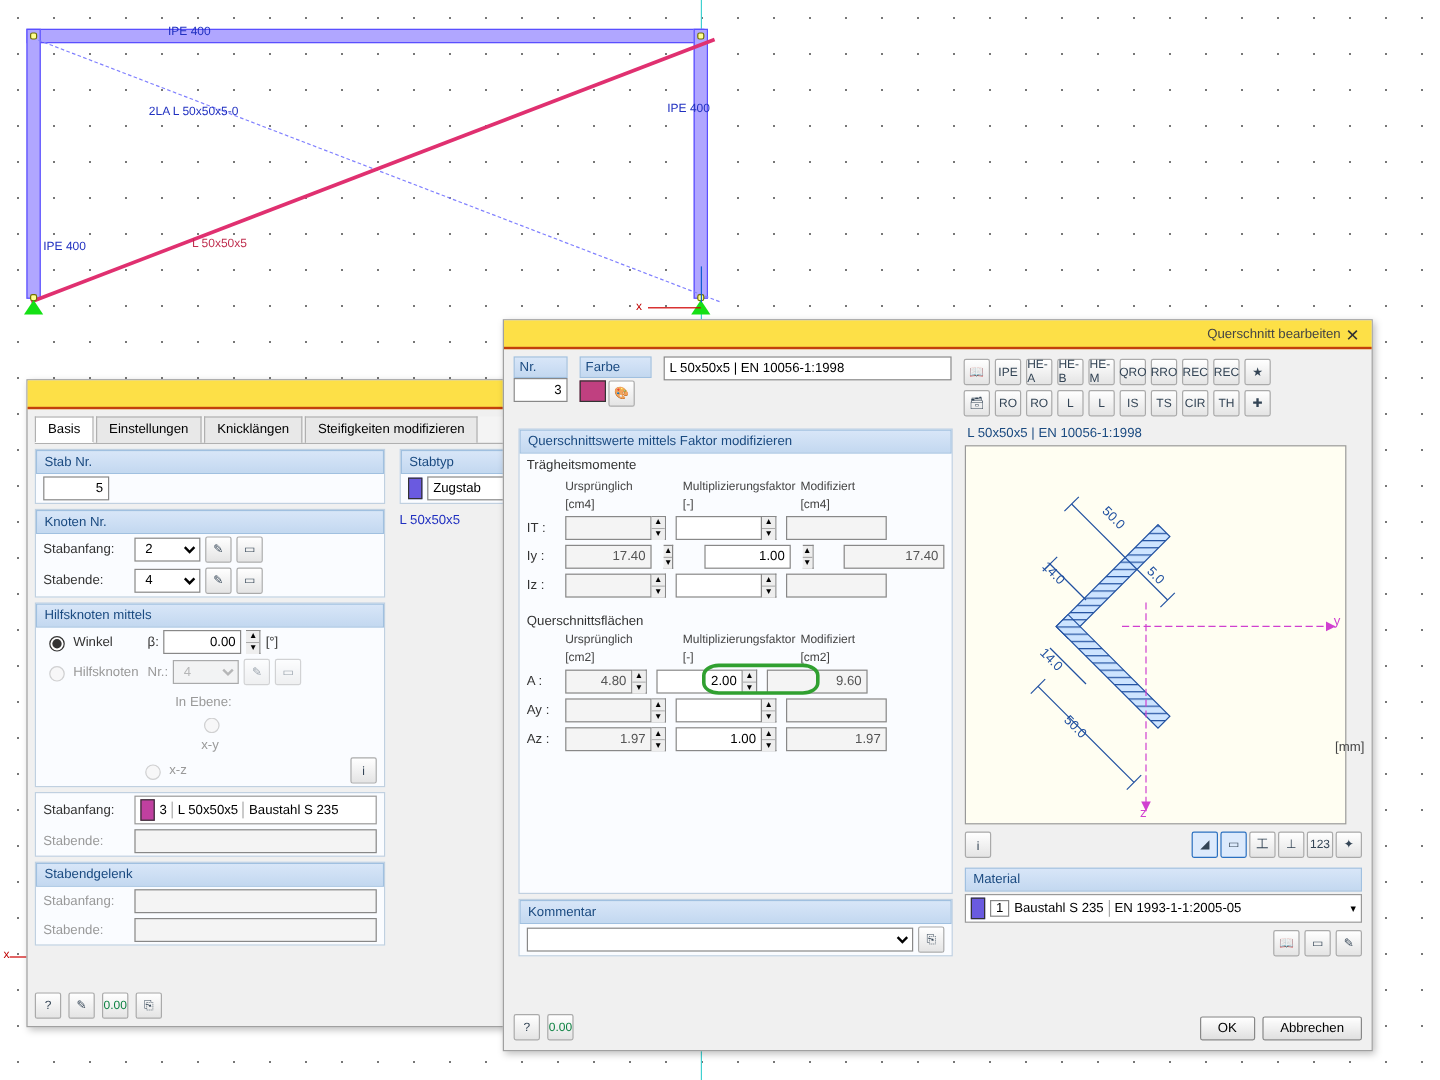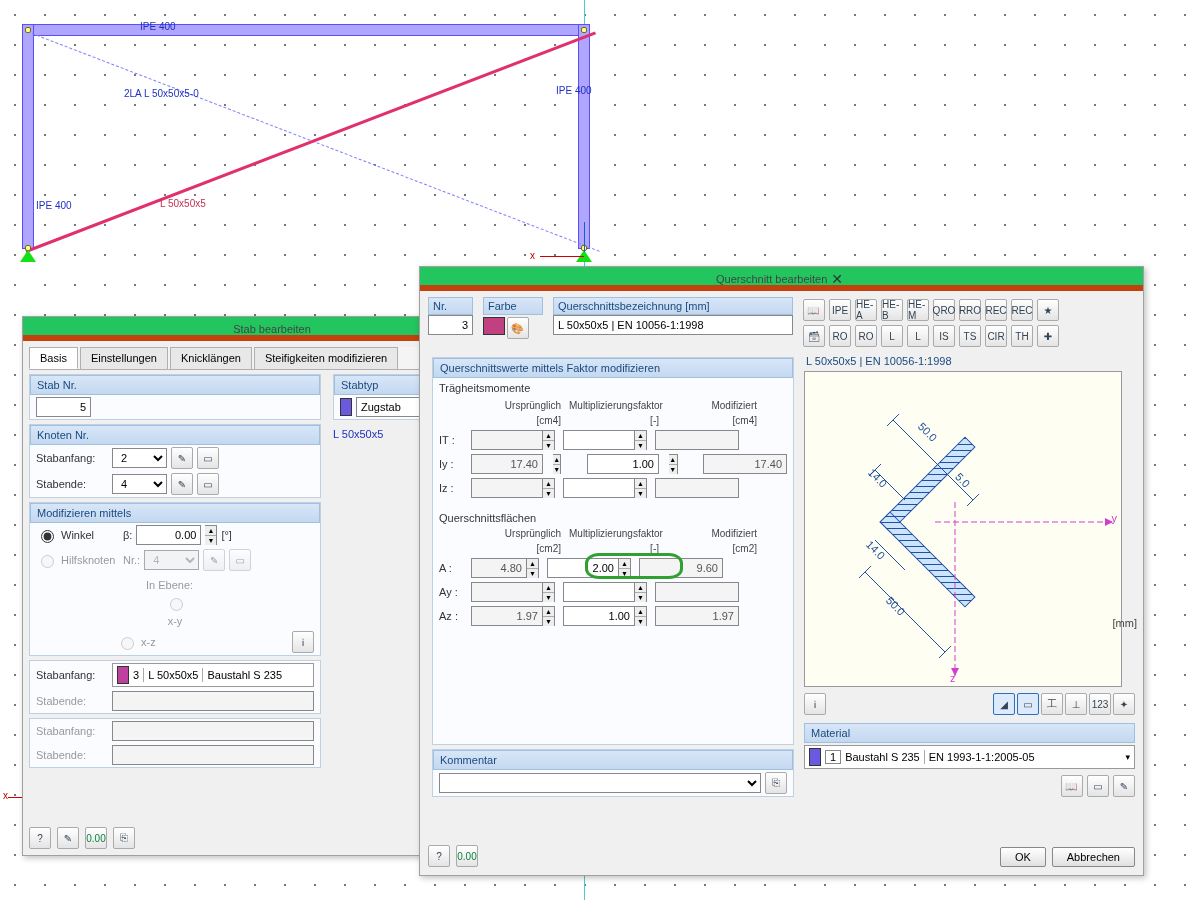--- a/index.html
+++ b/index.html
@@ -15,40 +15,40 @@
 .support { position:absolute; width:0;height:0; border-left:8px solid transparent; border-right:8px solid transparent; border-bottom:12px solid #15e015; transform:translate(-8px,0);}
 .diag { position:absolute; height:0; border-top:1px dashed #8080ff; transform-origin:left center;}
 .ldiag { position:absolute; height:3px; background:#e03070; transform-origin:left center;}
 .lbl { position:absolute; color:#2030c0; font-size:10px;}
 .red { color:#c03050;}
 .origin-x { position:absolute; height:0; border-top:1px solid #d00000;}
 .origin-z { position:absolute; width:0; border-left:1px solid #1060d0;}
 
 
 .win { position:absolute; background:#f0f0f0; border:1px solid #a0a0a0; box-shadow:2px 2px 6px rgba(0,0,0,.25);}
-.titlebar { height:24px; line-height:24px; padding:0 6px; background:#22c55e; border-bottom:6px solid #c2410c; color:#444; font-size:12px; display:flex; justify-content:center;}
+.titlebar { height:24px; line-height:24px; padding:0 6px; background:#fde047; border-bottom:2px solid #c2410c; color:#444; font-size:12px; display:flex; justify-content:flex-end;}
 .close { font-size:14px; cursor:pointer; color:#333; padding:0 4px;}
 .tabs { display:flex; border-bottom:1px solid #b0b0b0; margin:6px 6px 0 6px; background:#f4f4f4;}
 .tab { padding:4px 10px; border:1px solid #b0b0b0; border-bottom:none; background:#e8e8e8; margin-right:2px; cursor:pointer; font-size:11px;}
 .tab.active { background:#fff; border-bottom:1px solid #fff; z-index:2;}
 .section-h { background:linear-gradient(#d8e6f8,#c3d8f0); color:#1a4a80; padding:3px 6px; border:1px solid #a0c0e0; font-size:11px;}
 .group { border:1px solid #c0d0e0; margin:4px 6px; background:#fafcff;}
 .row { display:flex; align-items:center; padding:2px 6px; gap:4px;}
 label, .lab { font-size:11px; color:#333;}
 input.fld, select.fld { border:1px solid #888; background:#fff; height:20px; padding:1px 4px; font-size:11px; text-align:right;}
 input.fld.ro { background:#f4f4f4; color:#555;}
 .spin { display:inline-flex; flex-direction:column; border:1px solid #888; border-left:none; width:12px; height:20px;}
 .spin div{height:10px;font-size:7px;text-align:center;line-height:9px;background:#eee;border-bottom:1px solid #aaa;cursor:pointer;}
 .spin div:last-child{border:none;}
 .iconbtn { width:22px; height:22px; border:1px solid #aaa; background:linear-gradient(#fff,#e4e4e4); display:inline-flex;align-items:center;justify-content:center; font-size:10px; cursor:pointer; border-radius:2px; color:#345;}
 .iconbtn.sel { border:1px solid #2a70c0; background:#dceafc;}
 .colorsw { width:12px; height:18px; border:1px solid #333; background:#6a5ae0; display:inline-block;}
 .btn { border:1px solid #888; background:linear-gradient(#fff,#e0e0e0); padding:3px 14px; cursor:pointer; border-radius:2px;}
 .hl-ring { border:3px solid #30a030; border-radius:14px/10px; position:absolute; pointer-events:none;}
-.unitlab { font-size:10px; color:#444; text-align:right;}
+.unitlab { font-size:10px; color:#444; text-align:left;}
 .mmlab{ position:absolute; right:6px; bottom:34px; color:#444;}
 .matbox{ border:1px solid #999; background:#fff; padding:2px 4px; display:flex; gap:4px; align-items:center;}
 .matnum{border:1px solid #888; padding:0 4px; background:#fff;}
 .radio{accent-color:#333;}
 .preview{ position:absolute; border:1px solid #999; background:#fffef2;}
 .axislbl{position:absolute;font-size:11px;}
 
 
 .tbgrid{ display:grid; grid-template-columns:repeat(10,24px); grid-auto-rows:24px; gap:2px;}
 </style>
@@ -115,21 +115,21 @@
           <span class="iconbtn">▭</span>
         </div>
         <div class="row">
           <span class="lab" style="width:72px;">Stabende:</span>
           <select class="fld" style="width:55px;text-align:left;"><option>4</option></select>
           <span class="iconbtn">✎</span>
           <span class="iconbtn">▭</span>
         </div>
       </div>
       <div class="group">
-        <div class="section-h">Modifizieren mittels</div>
+        <div class="section-h">Hilfsknoten mittels</div>
         <div class="row">
           <input type="radio" class="radio" checked="" style="">
           <span class="lab" style="width:58px;">Winkel</span>
           <span class="lab">β:</span>
           <input class="fld" style="width: 65px;" value="0.00">
           <div class="spin">
               <div>▲</div>
               <div>▼</div>
             </div>
           <span class="lab">[°]</span>
@@ -167,20 +167,21 @@
             <span style="border-left:1px solid #aaa;height:14px;"></span>
             <span>Baustahl S 235</span>
           </div>
         </div>
         <div class="row">
           <span class="lab" style="width:72px;color:#999;">Stabende:</span>
           <input class="fld ro" style="flex: 1 1 0%; text-align: left;" disabled="">
         </div>
       </div>
       <div class="group">
+        <div class="section-h">Stabendgelenk</div>
         <div class="row">
           <span class="lab" style="width:72px;color:#999;">Stabanfang:</span>
           <input class="fld ro" style="flex: 1 1 0%; text-align: left;" disabled="">
         </div>
         <div class="row">
           <span class="lab" style="width:72px;color:#999;">Stabende:</span>
           <input class="fld ro" style="flex: 1 1 0%; text-align: left;" disabled="">
         </div>
       </div>
     </div>
@@ -216,21 +217,20 @@
       <input class="fld" style="width: 45px;" value="3">
     </div>
     <div style="width:60px;">
       <div class="section-h" style="padding:2px 4px;">Farbe</div>
       <div style="display:flex;gap:2px;margin-top:2px;">
         <span class="colorsw" style="background:#c04080;width:22px;"></span>
         <span class="iconbtn">🎨</span>
       </div>
     </div>
     <div style="flex:0 0 240px;">
-      <div class="section-h" style="padding:2px 4px;">Querschnittsbezeichnung [mm]</div>
       <input class="fld" style="width: 240px; text-align: left;" value="L 50x50x5 | EN 10056-1:1998">
     </div>
     <div style="flex:1; padding-top:2px;">
       <div class="tbgrid">
         <span class="iconbtn">📖</span>
         <span class="iconbtn">IPE</span>
         <span class="iconbtn">HE-A</span>
         <span class="iconbtn">HE-B</span>
         <span class="iconbtn">HE-M</span>
         <span class="iconbtn">QRO</span>

